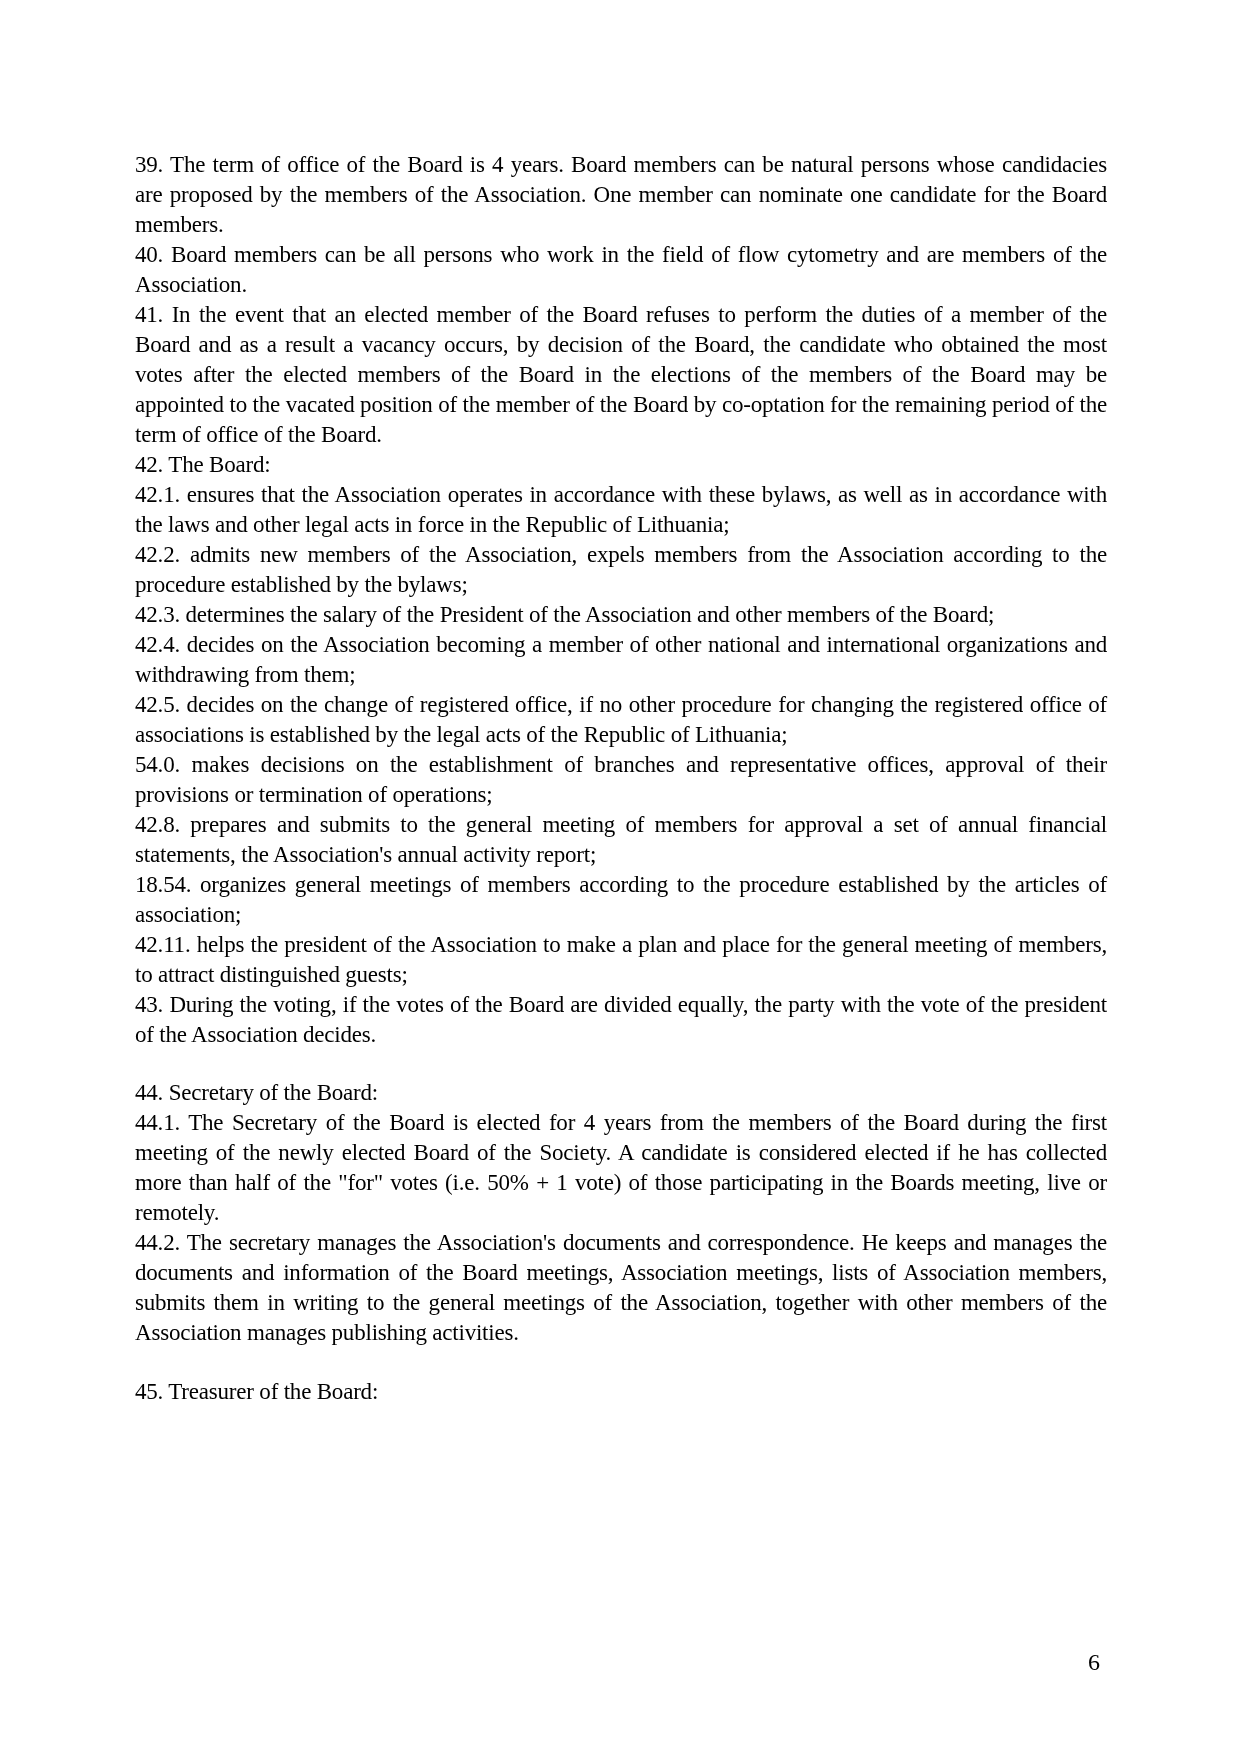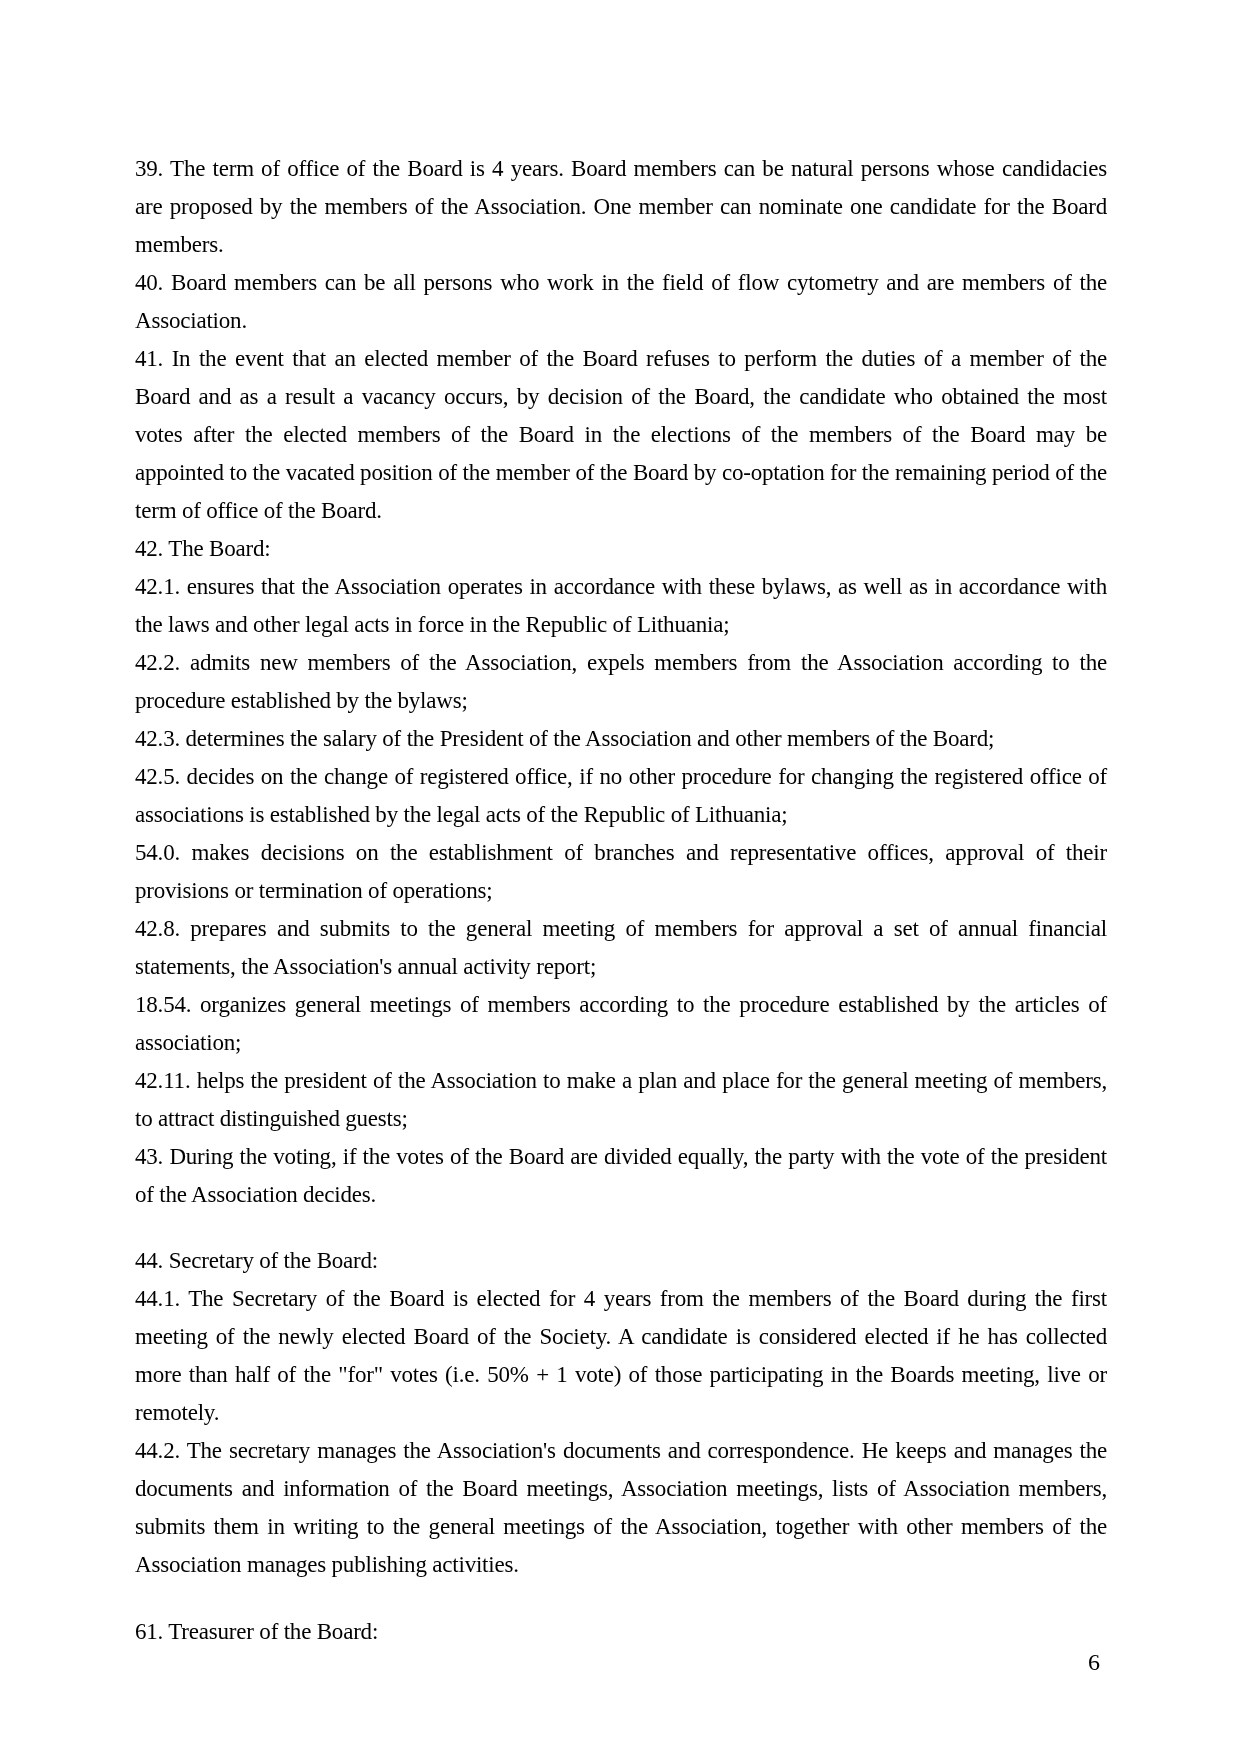--- a/index.html
+++ b/index.html
@@ -19,21 +19,21 @@
     background: #ffffff;
   }
   .content {
     position: absolute;
     left: 135px;
     right: 133px;
     top: 150px;
     color: #000000;
     font-family: "Liberation Serif", serif;
     font-size: 23px;
-    line-height: 38px;
+    line-height: 30px;
     letter-spacing: -0.2px;
   }
   .content p {
     margin: 0;
     padding: 0;
     text-align: justify;
   }
   .content p.section-gap {
     margin-top: 28.4px;
   }
@@ -52,25 +52,26 @@
 
 <div class="page">
   <div class="content">
     <p>39. The term of office of the Board is 4 years. Board members can be natural persons whose candidacies are proposed by the members of the Association. One member can nominate one candidate for the Board members.</p>
     <p>40. Board members can be all persons who work in the field of flow cytometry and are members of the Association.</p>
     <p>41. In the event that an elected member of the Board refuses to perform the duties of a member of the Board and as a result a vacancy occurs, by decision of the Board, the candidate who obtained the most votes after the elected members of the Board in the elections of the members of the Board may be appointed to the vacated position of the member of the Board by co-optation for the remaining period of the term of office of the Board.</p>
     <p>42. The Board:</p>
     <p>42.1. ensures that the Association operates in accordance with these bylaws, as well as in accordance with the laws and other legal acts in force in the Republic of Lithuania;</p>
     <p>42.2. admits new members of the Association, expels members from the Association according to the procedure established by the bylaws;</p>
     <p>42.3. determines the salary of the President of the Association and other members of the Board;</p>
+    <p>42.4. decides on the Association becoming a member of other national and international organizations and withdrawing from them;</p>
     <p>42.5. decides on the change of registered office, if no other procedure for changing the registered office of associations is established by the legal acts of the Republic of Lithuania;</p>
     <p>54.0. makes decisions on the establishment of branches and representative offices, approval of their provisions or termination of operations;</p>
     <p>42.8. prepares and submits to the general meeting of members for approval a set of annual financial statements, the Association's annual activity report;</p>
     <p>18.54. organizes general meetings of members according to the procedure established by the articles of association;</p>
     <p>42.11. helps the president of the Association to make a plan and place for the general meeting of members, to attract distinguished guests;</p>
     <p>43. During the voting, if the votes of the Board are divided equally, the party with the vote of the president of the Association decides.</p>
     <p class="section-gap">44. Secretary of the Board:</p>
     <p>44.1. The Secretary of the Board is elected for 4 years from the members of the Board during the first meeting of the newly elected Board of the Society. A candidate is considered elected if he has collected more than half of the "for" votes (i.e. 50% + 1 vote) of those participating in the Boards meeting, live or remotely.</p>
     <p>44.2. The secretary manages the Association's documents and correspondence. He keeps and manages the documents and information of the Board meetings, Association meetings, lists of Association members, submits them in writing to the general meetings of the Association, together with other members of the Association manages publishing activities.</p>
-    <p class="section-gap">61. Treasurer of the Board:</p>
+    <p class="section-gap">45. Treasurer of the Board:</p>
   </div>
   <div class="page-number">6</div>
 </div>
 
 </body></html>

